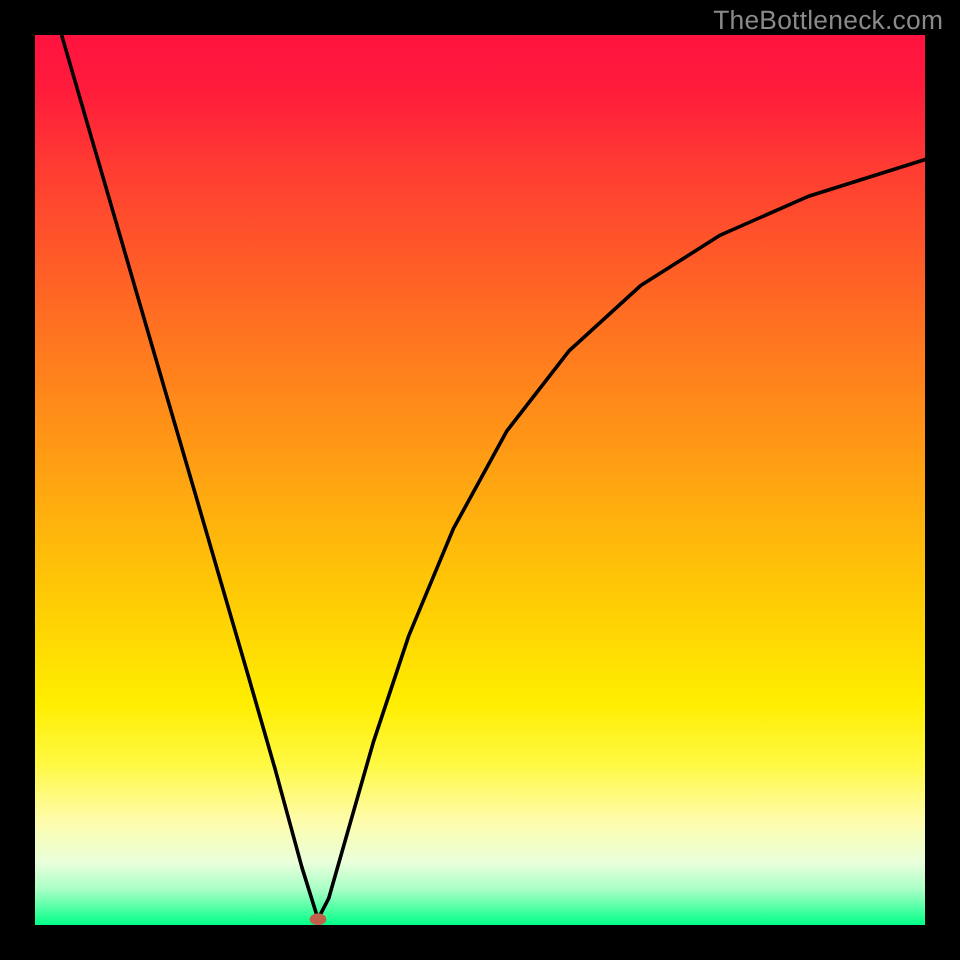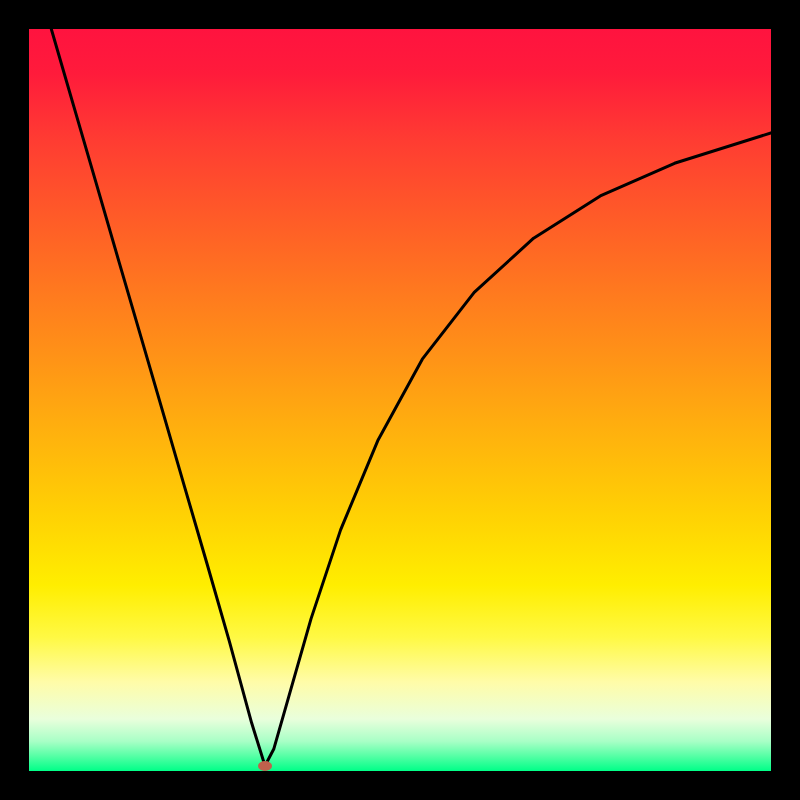--- a/index.html
+++ b/index.html
@@ -34,20 +34,21 @@
   }
   .curve {
     position: absolute;
     inset: 0;
   }
 </style>
 </head>
 <body>
 
 <div class="frame">
+  <div class="watermark">TheBottleneck.com</div>
   <div class="plot">
     <svg class="gradient" viewBox="0 0 742 742" preserveAspectRatio="none">
       <defs>
         <linearGradient id="bg" x1="0" y1="0" x2="0" y2="1">
             <stop offset="0%" stop-color="#ff133f"></stop>
             <stop offset="6%" stop-color="#ff1b3b"></stop>
             <stop offset="15%" stop-color="#ff3c32"></stop>
             <stop offset="25%" stop-color="#ff5a28"></stop>
             <stop offset="35%" stop-color="#ff781f"></stop>
             <stop offset="45%" stop-color="#ff9516"></stop>

